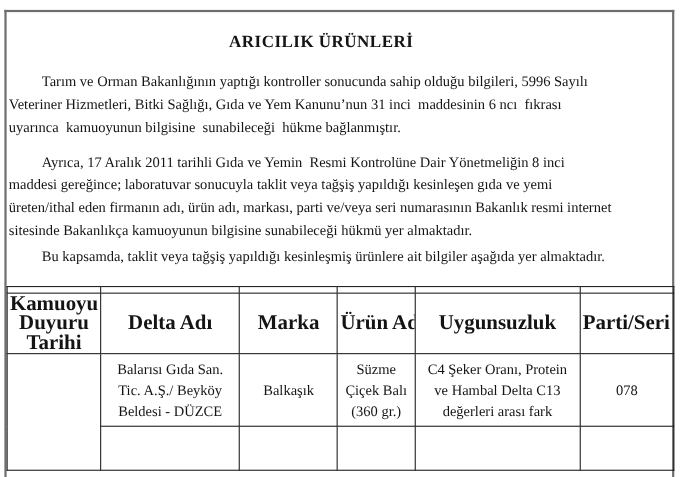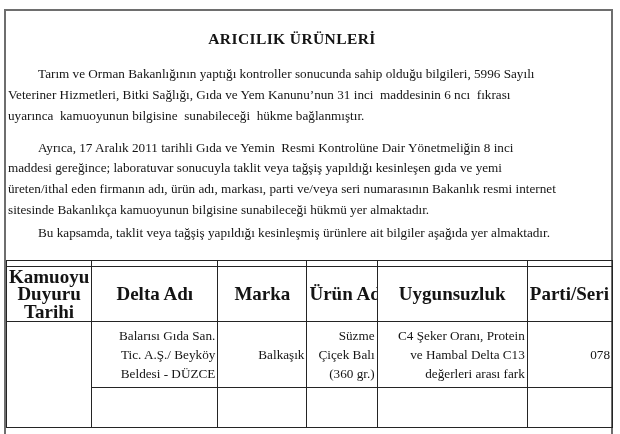--- a/index.html
+++ b/index.html
@@ -69,21 +69,21 @@
   }
   tr.spacer-row { height: 6px; }
   tr.spacer-row td { padding: 0; }
   tr.header-row { height: 54px; }
   tr.header-row th {
     font-weight: bold;
     font-size: 19px;
     line-height: 17.5px;
   }
   tr.data-row { height: 66px; }
-  tr.data-row td { line-height: 19px; text-align: right; }
+  tr.data-row td { line-height: 19px; }
   td.cell-left {
     text-align: left;
     padding-left: 7px;
   }
   tr.partial-row { height: 40px; }
 </style>
 </head>
 <body>
 
 <div class="page-border">

